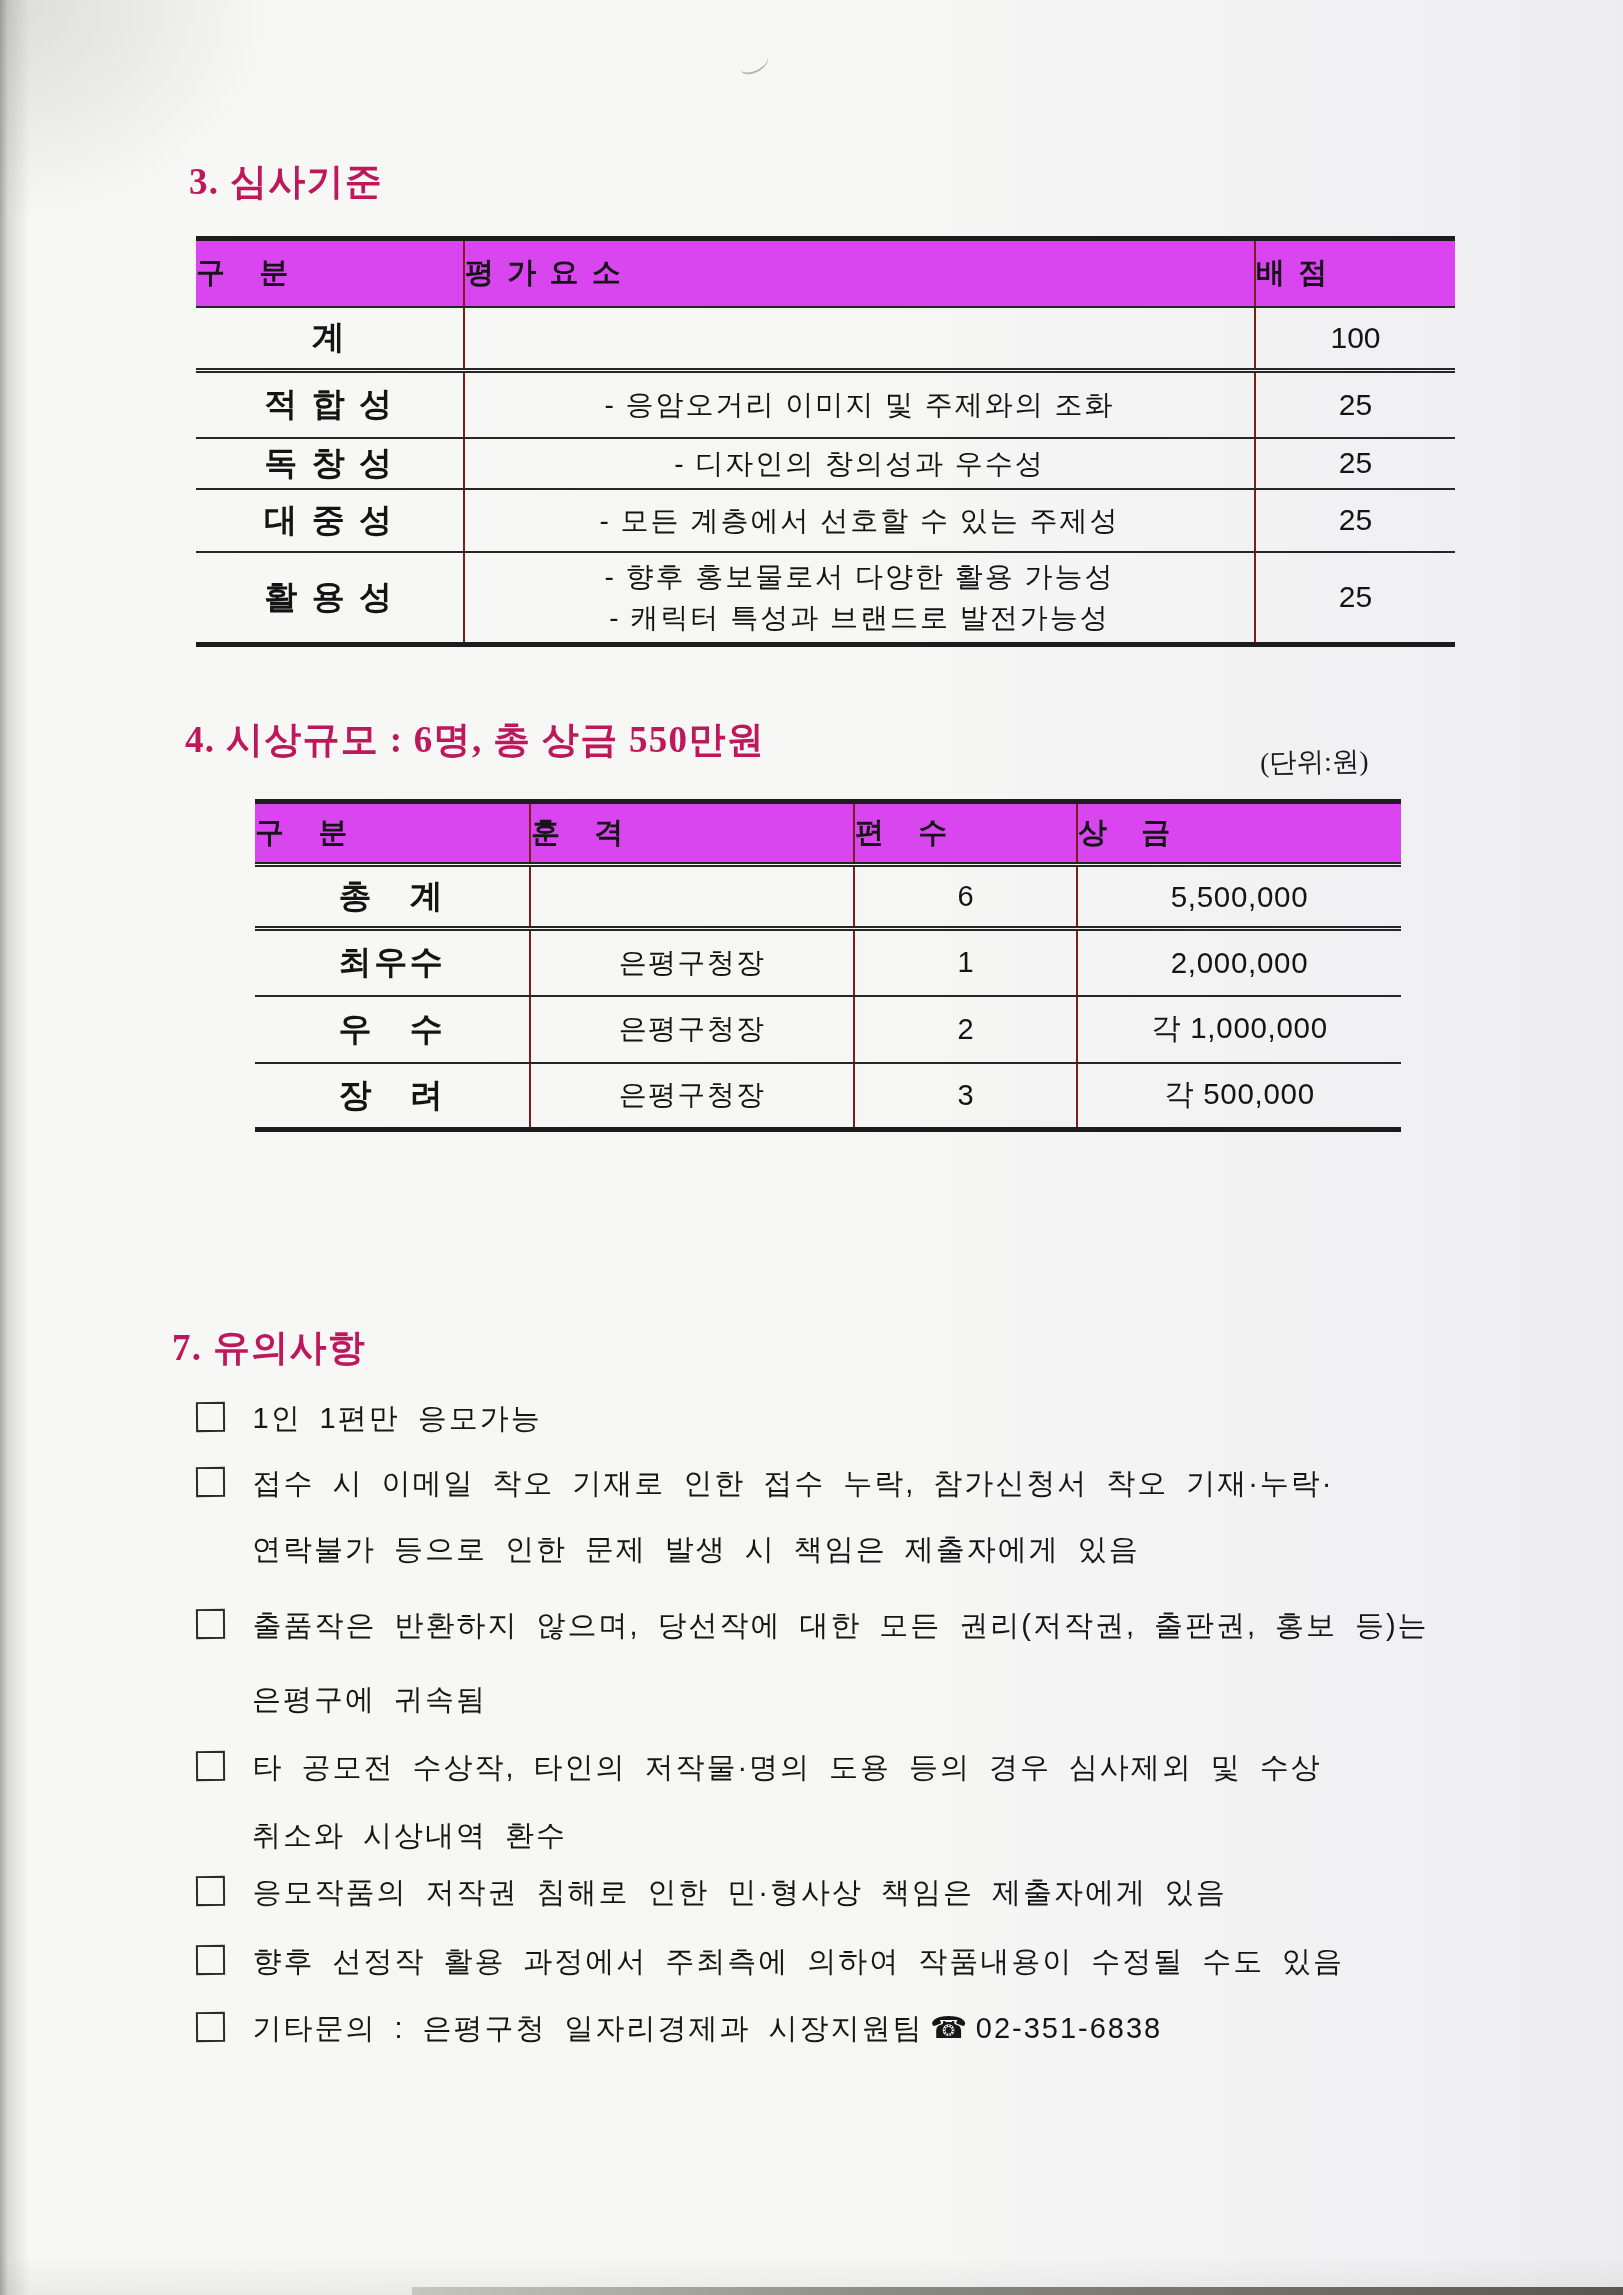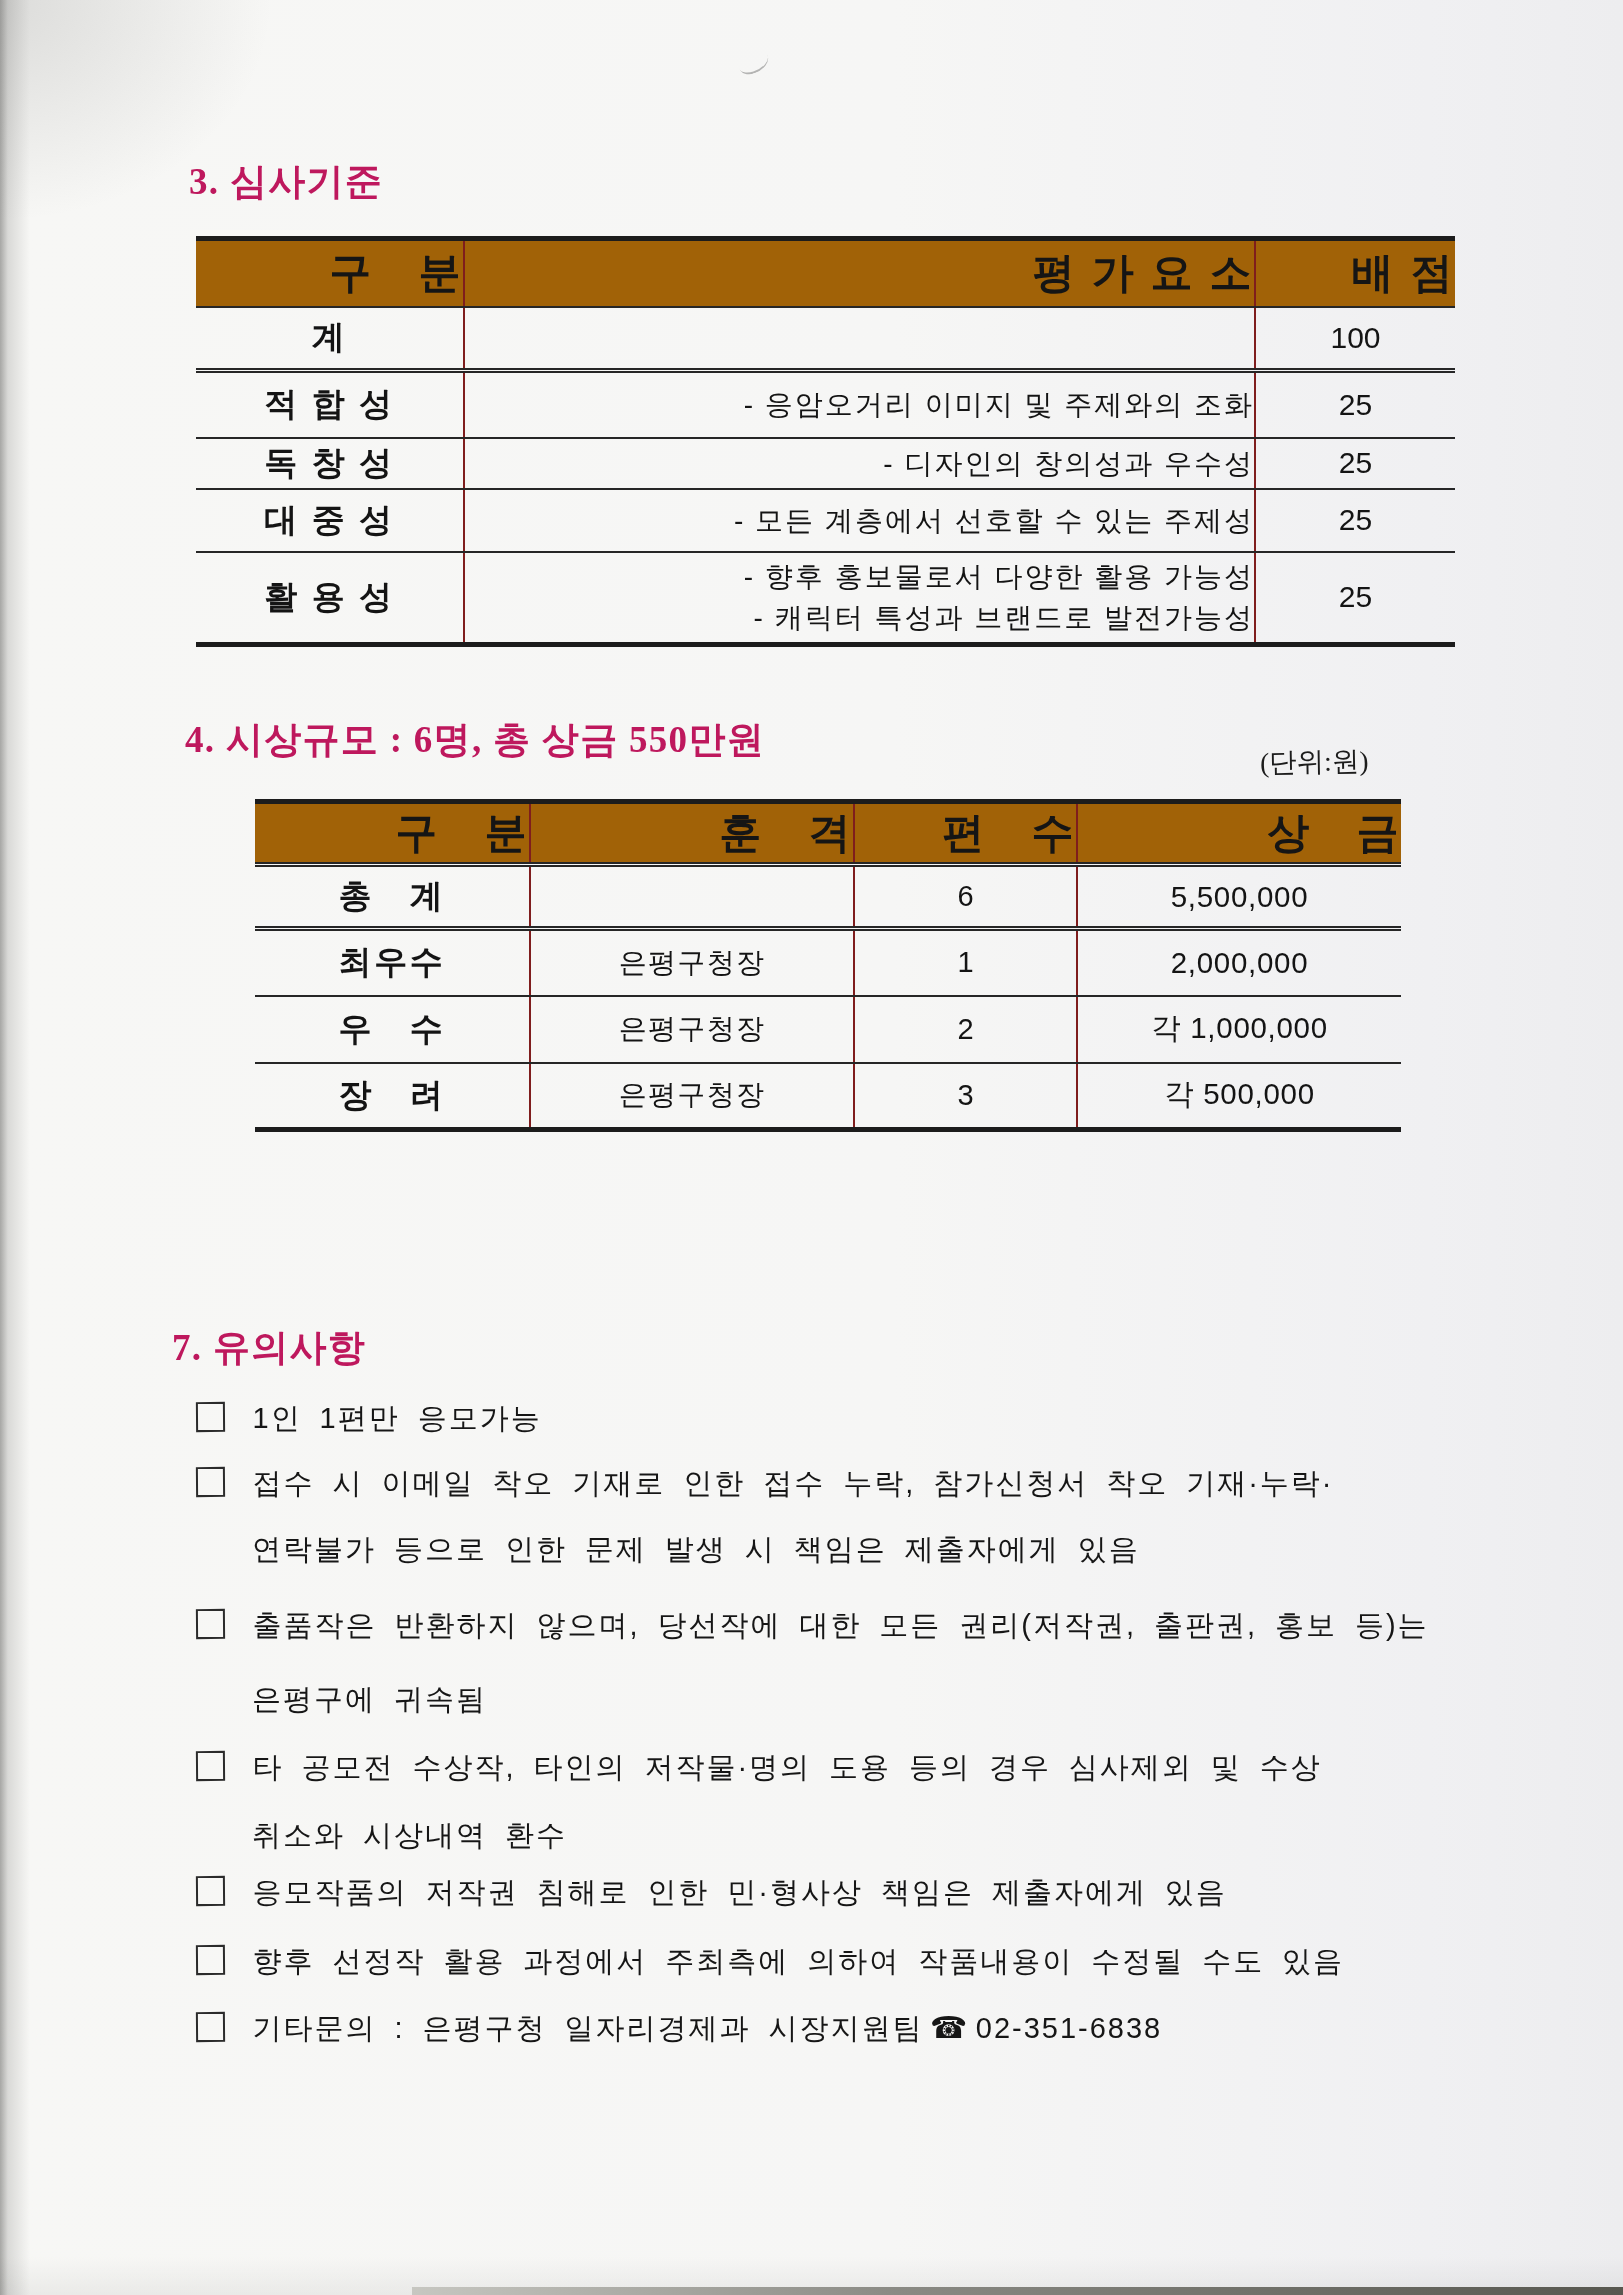--- a/index.html
+++ b/index.html
@@ -26,24 +26,24 @@
   .unit-note{position:absolute;font-family:"Liberation Serif","DejaVu Serif",serif;
     font-size:27.5px;color:#1c1c1c;white-space:pre;transform:rotate(-1deg);}
   
   .tbl{position:absolute;}
   .tbl table{border-collapse:collapse;table-layout:fixed;width:100%;
     border-top:5.9px solid #1c1c1c;border-bottom:5.9px solid #1c1c1c;}
   .tbl td,.tbl th{padding:0;vertical-align:middle;overflow:hidden;}
   .tbl td+td,.tbl th+th{border-left:2px solid #7f1d1d;}
   tr.sep>*{border-bottom:2px solid #262626;}
   tr.dsep>*{border-bottom:5.9px double #262626;}
-  .hdr{background:#a16207;font-weight:bold;font-size:42px;text-align:right;
+  .hdr{background:#d946ef;font-weight:bold;font-size:29px;text-align:left;
     letter-spacing:2.6px;color:#151515;white-space:pre;}
   .cat{font-weight:bold;font-size:33px;text-align:center;letter-spacing:2.6px;white-space:pre;}
-  .elem{font-size:28px;text-align:right;padding-left:31px;letter-spacing:2px;}
+  .elem{font-size:28px;text-align:center;padding-left:31px;letter-spacing:2px;}
   .elem-line{line-height:41px;white-space:nowrap;}
   .pts{font-size:30px;text-align:center;}
   .auth{font-size:28px;text-align:center;letter-spacing:1.3px;}
   .cnt{font-size:29px;text-align:center;}
   .prz{font-size:29.5px;text-align:center;letter-spacing:0.7px;}
   
   .note-line{position:absolute;font-size:29px;letter-spacing:2px;word-spacing:7.9px;
     white-space:nowrap;color:#161616;line-height:38px;}
   .checkbox{display:inline-block;width:25px;height:26px;border:2px solid #2b2b2b;
     margin-right:27.5px;vertical-align:-3.9px;background:transparent;transform:rotate(-0.5deg);}

